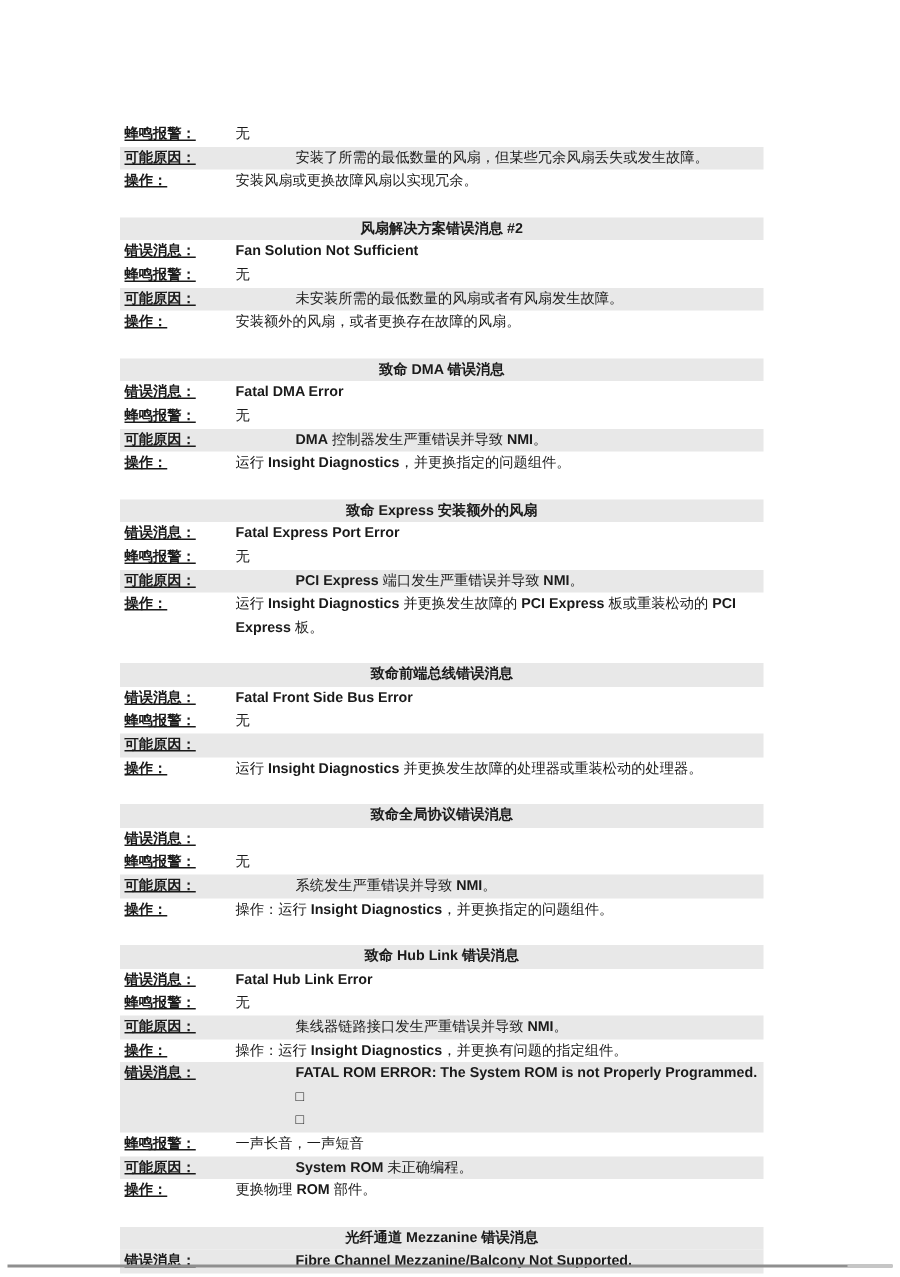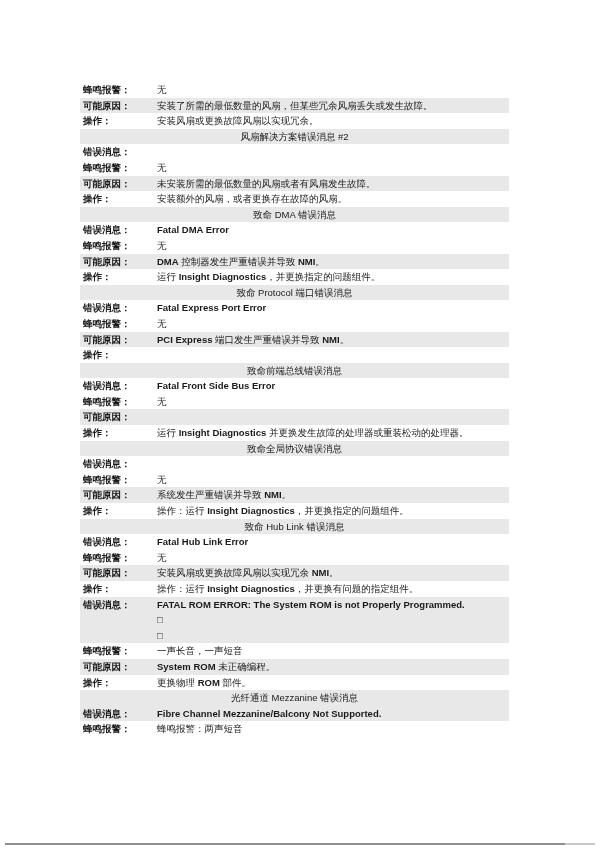--- a/index.html
+++ b/index.html
@@ -22,39 +22,41 @@
     top:82px;
     width:429px;
     font-size:9.5px;
     line-height:15.6px;
   }
   .row{
     display:flex;
     min-height:15.6px;
     align-items:flex-start;
   }
-  .row.shaded{background:var(--shade);}
+  .row.shaded{background:var(--shade);gap:40px;}
   .cell-label{
     flex:0 0 77px;
     padding-left:3px;
     font-weight:bold;
     white-space:nowrap;
+    text-decoration:underline;
   }
   .cell-value{
     flex:1 1 auto;
     white-space:pre-wrap;
     padding-right:2px;
   }
   .cell-value .b{font-weight:bold;}
   .header-row{
     display:block;
     min-height:15.6px;
     text-align:center;
-    font-weight:normal;
+    font-weight:bold;
     background:var(--shade);
+    margin-top:16px;
   }
   .page-bottom-line{
     position:absolute;
     left:5px;
     top:843px;
     width:590px;
     height:2px;
     background:var(--line-dark);
   }
   .page-bottom-line .cap{
@@ -78,20 +80,21 @@
       <div class="cell-label">可能原因：</div>
       <div class="cell-value"><span>安装了所需的最低数量的风扇，但某些冗余风扇丢失或发生故障。</span></div>
     </div>
     <div class="row">
       <div class="cell-label">操作：</div>
       <div class="cell-value"><span>安装风扇或更换故障风扇以实现冗余。</span></div>
     </div>
     <div class="header-row shaded">风扇解决方案错误消息 #2</div>
     <div class="row">
       <div class="cell-label">错误消息：</div>
+      <div class="cell-value"><span class="b">Fan Solution Not Sufficient</span></div>
     </div>
     <div class="row">
       <div class="cell-label">蜂鸣报警：</div>
       <div class="cell-value"><span>无</span></div>
     </div>
     <div class="row shaded">
       <div class="cell-label">可能原因：</div>
       <div class="cell-value"><span>未安装所需的最低数量的风扇或者有风扇发生故障。</span></div>
     </div>
     <div class="row">
@@ -108,35 +111,36 @@
       <div class="cell-value"><span>无</span></div>
     </div>
     <div class="row shaded">
       <div class="cell-label">可能原因：</div>
       <div class="cell-value"><span class="b">DMA</span><span> 控制器发生严重错误并导致 </span><span class="b">NMI</span><span>。</span></div>
     </div>
     <div class="row">
       <div class="cell-label">操作：</div>
       <div class="cell-value"><span>运行 </span><span class="b">Insight Diagnostics</span><span>，并更换指定的问题组件。</span></div>
     </div>
-    <div class="header-row shaded">致命 Protocol 端口错误消息</div>
+    <div class="header-row shaded">致命 Express 安装额外的风扇</div>
     <div class="row">
       <div class="cell-label">错误消息：</div>
       <div class="cell-value"><span class="b">Fatal Express Port Error</span></div>
     </div>
     <div class="row">
       <div class="cell-label">蜂鸣报警：</div>
       <div class="cell-value"><span>无</span></div>
     </div>
     <div class="row shaded">
       <div class="cell-label">可能原因：</div>
       <div class="cell-value"><span class="b">PCI Express</span><span> 端口发生严重错误并导致 </span><span class="b">NMI</span><span>。</span></div>
     </div>
     <div class="row">
       <div class="cell-label">操作：</div>
+      <div class="cell-value"><span>运行 </span><span class="b">Insight Diagnostics</span><span> 并更换发生故障的 </span><span class="b">PCI Express</span><span> 板或重装松动的 </span><span class="b">PCI Express</span><span> 板。</span></div>
     </div>
     <div class="header-row shaded">致命前端总线错误消息</div>
     <div class="row">
       <div class="cell-label">错误消息：</div>
       <div class="cell-value"><span class="b">Fatal Front Side Bus Error</span></div>
     </div>
     <div class="row">
       <div class="cell-label">蜂鸣报警：</div>
       <div class="cell-value"><span>无</span></div>
     </div>
@@ -167,21 +171,21 @@
     <div class="row">
       <div class="cell-label">错误消息：</div>
       <div class="cell-value"><span class="b">Fatal Hub Link Error</span></div>
     </div>
     <div class="row">
       <div class="cell-label">蜂鸣报警：</div>
       <div class="cell-value"><span>无</span></div>
     </div>
     <div class="row shaded">
       <div class="cell-label">可能原因：</div>
-      <div class="cell-value"><span>安装风扇或更换故障风扇以实现冗余 </span><span class="b">NMI</span><span>。</span></div>
+      <div class="cell-value"><span>集线器链路接口发生严重错误并导致 </span><span class="b">NMI</span><span>。</span></div>
     </div>
     <div class="row">
       <div class="cell-label">操作：</div>
       <div class="cell-value"><span>操作：运行 </span><span class="b">Insight Diagnostics</span><span>，并更换有问题的指定组件。</span></div>
     </div>
     <div class="row shaded">
       <div class="cell-label">错误消息：</div>
       <div class="cell-value"><span class="b">FATAL ROM ERROR: The System ROM is not Properly Programmed.</span><span>
 □
 □</span></div>

